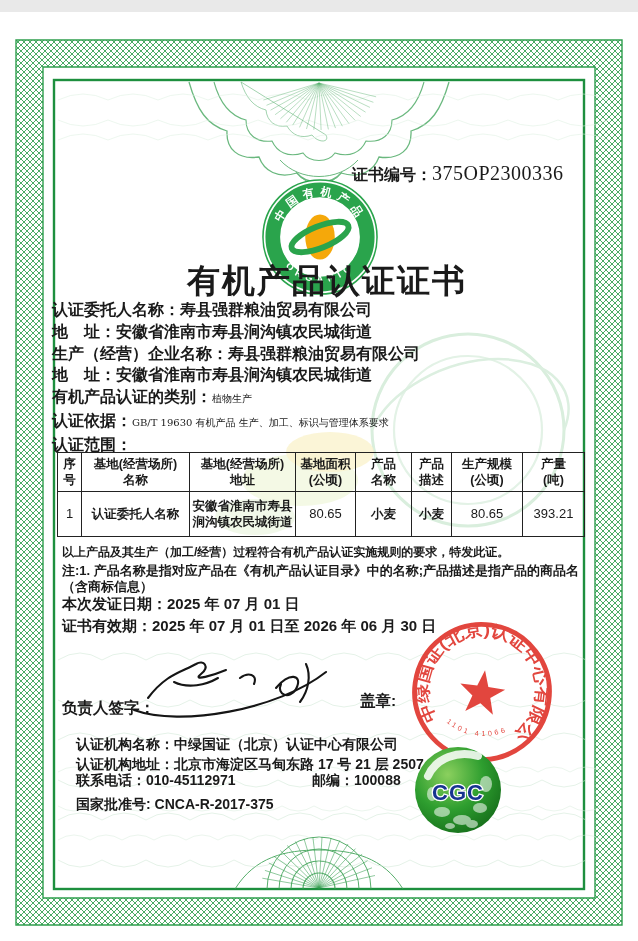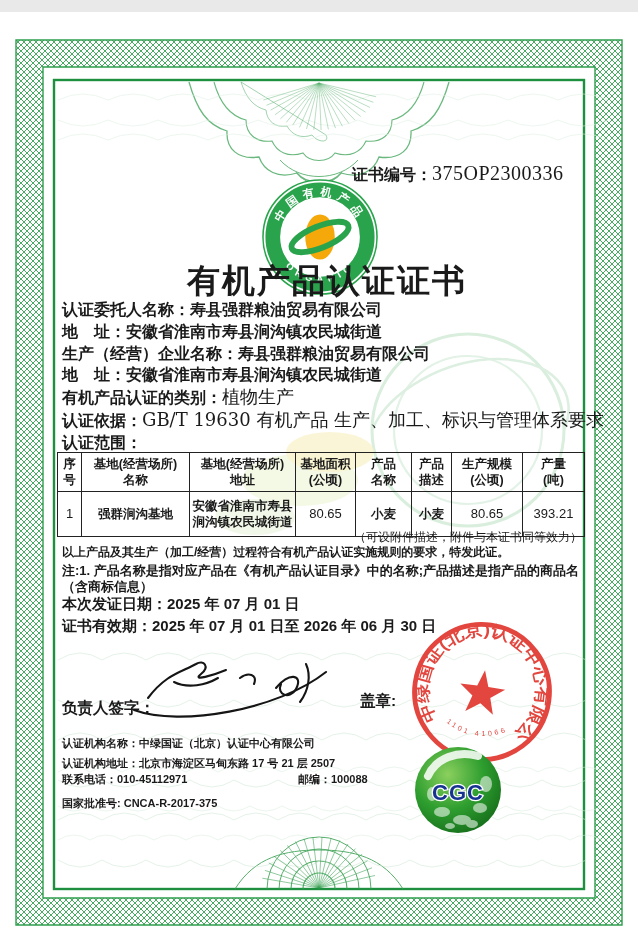--- a/index.html
+++ b/index.html
@@ -7,42 +7,42 @@
         font-family:"Liberation Sans",sans-serif;color:#1a1a1a;overflow:hidden;}
   .abs{position:absolute;}
   svg text{font-family:"Liberation Sans",sans-serif;}
   .decor{position:absolute;left:0;top:0;z-index:0;}
   .content{position:absolute;left:0;top:0;width:100%;height:100%;z-index:1;}
   .certno{top:150px;left:352px;white-space:nowrap;}
   .certno .lab{font-family:"DejaVu Serif",serif;font-weight:700;font-size:16px;}
   .certno .num{font-family:"Liberation Serif",serif;font-size:20px;letter-spacing:.5px;}
   .logo{top:166px;left:261px;width:118px;height:118px;}
   .title{top:247px;left:8px;width:100%;text-align:center;font-size:33px;font-weight:700;letter-spacing:2px;}
-  .fields{top:287px;left:62px;width:524px;font-size:16px;line-height:21.8px;}
+  .fields{top:287px;left:52px;width:524px;font-size:16px;line-height:21.8px;}
   .fields .line{white-space:nowrap;}
   .lbl{font-weight:700;}
   .val{font-weight:700;}
-  .kai{font-family:"DejaVu Serif",serif;font-weight:400;font-size:18px;}
+  .kai{font-family:"DejaVu Serif",serif;font-weight:400;font-size:10px;}
   table.scope{position:absolute;top:440px;left:57px;width:527px;border-collapse:collapse;
       table-layout:fixed;font-size:12.5px;text-align:center;background:transparent;}
   table.scope td{border:1.6px solid #222;padding:1px 2px;font-weight:700;line-height:1.3;}
   table.scope td.numcell{font-weight:400;font-size:13px;}
   table.scope tr.hdr td{height:36px;}
   table.scope tr.data td{height:42px;}
   .attach{top:517px;right:56px;font-family:"DejaVu Serif",serif;font-size:12px;white-space:nowrap;}
   .statement{top:532px;left:62px;width:524px;font-size:12px;font-weight:700;white-space:nowrap;}
   .note1{top:550px;left:62px;font-size:13px;font-weight:700;white-space:nowrap;}
   .note2{top:566px;left:62px;font-size:13px;font-weight:700;}
   .dates{top:581px;left:62px;font-size:15px;font-weight:700;line-height:22px;white-space:nowrap;}
   .signlab{top:686px;left:62px;font-size:15.5px;font-weight:700;text-align:right;}
   .sig{top:636px;left:128px;width:210px;height:80px;}
   .seallab{top:679px;left:360px;font-size:15.5px;font-weight:700;}
   .seal{top:604px;left:406px;width:152px;height:152px;transform:rotate(8deg);z-index:2;opacity:.92;}
   .globe{top:732px;left:412px;width:92px;height:92px;z-index:3;}
-  .agency{left:62px;font-size:11px;font-weight:700;white-space:nowrap;}
+  .agency{left:76px;font-size:14px;font-weight:700;white-space:nowrap;}
   .ag1{top:724px;} .ag2{top:744px;}
   .ag3{top:760px;width:480px;} .ag3 .zip{position:absolute;left:236px;top:0;}
   .ag4{top:784px;}
   .footer{top:821px;left:62px;width:524px;font-size:13.5px;font-weight:700;line-height:21px;}
   .footer .url{font-family:"DejaVu Sans Mono",monospace;font-weight:700;font-size:12.5px;}
 </style>
 </head>
 <body>
 
 <div class="page">
@@ -190,32 +190,31 @@
         <td><span>基地(经营场所)</span><br><span>名称</span></td>
         <td><span>基地(经营场所)</span><br><span>地址</span></td>
         <td><span>基地面积</span><br><span>(公顷)</span></td>
         <td><span>产品</span><br><span>名称</span></td>
         <td><span>产品</span><br><span>描述</span></td>
         <td><span>生产规模</span><br><span>(公顷)</span></td>
         <td><span>产量</span><br><span>(吨)</span></td>
       </tr>
       <tr class="data">
         <td class="numcell">1</td>
-        <td>强群涧沟基地</td>
+        <td>认证委托人名称</td>
         <td>安徽省淮南市寿县涧沟镇农民城街道</td>
         <td class="numcell">80.65</td>
         <td>小麦</td>
         <td>小麦</td>
         <td class="numcell">80.65</td>
         <td class="numcell">393.21</td>
       </tr>
     </tbody>
       </table>
 
-    <div class="abs attach">（可设附件描述，附件与本证书同等效力）</div>
     <div class="abs statement">以上产品及其生产（加工/经营）过程符合有机产品认证实施规则的要求，特发此证。</div>
     <div class="abs note1">注:1. 产品名称是指对应产品在《有机产品认证目录》中的名称;产品描述是指产品的商品名</div>
     <div class="abs note2">（含商标信息）</div>
 
     <div class="abs dates">
       <div><span class="lbl">本次发证日期：</span><span>2025 年 07 月 01 日</span></div>
       <div><span class="lbl">证书有效期：</span><span>2025 年 07 月 01 日至 2026 年 06 月 30 日</span></div>
     </div>
 
     <div class="abs signlab">负责人签字：</div>

